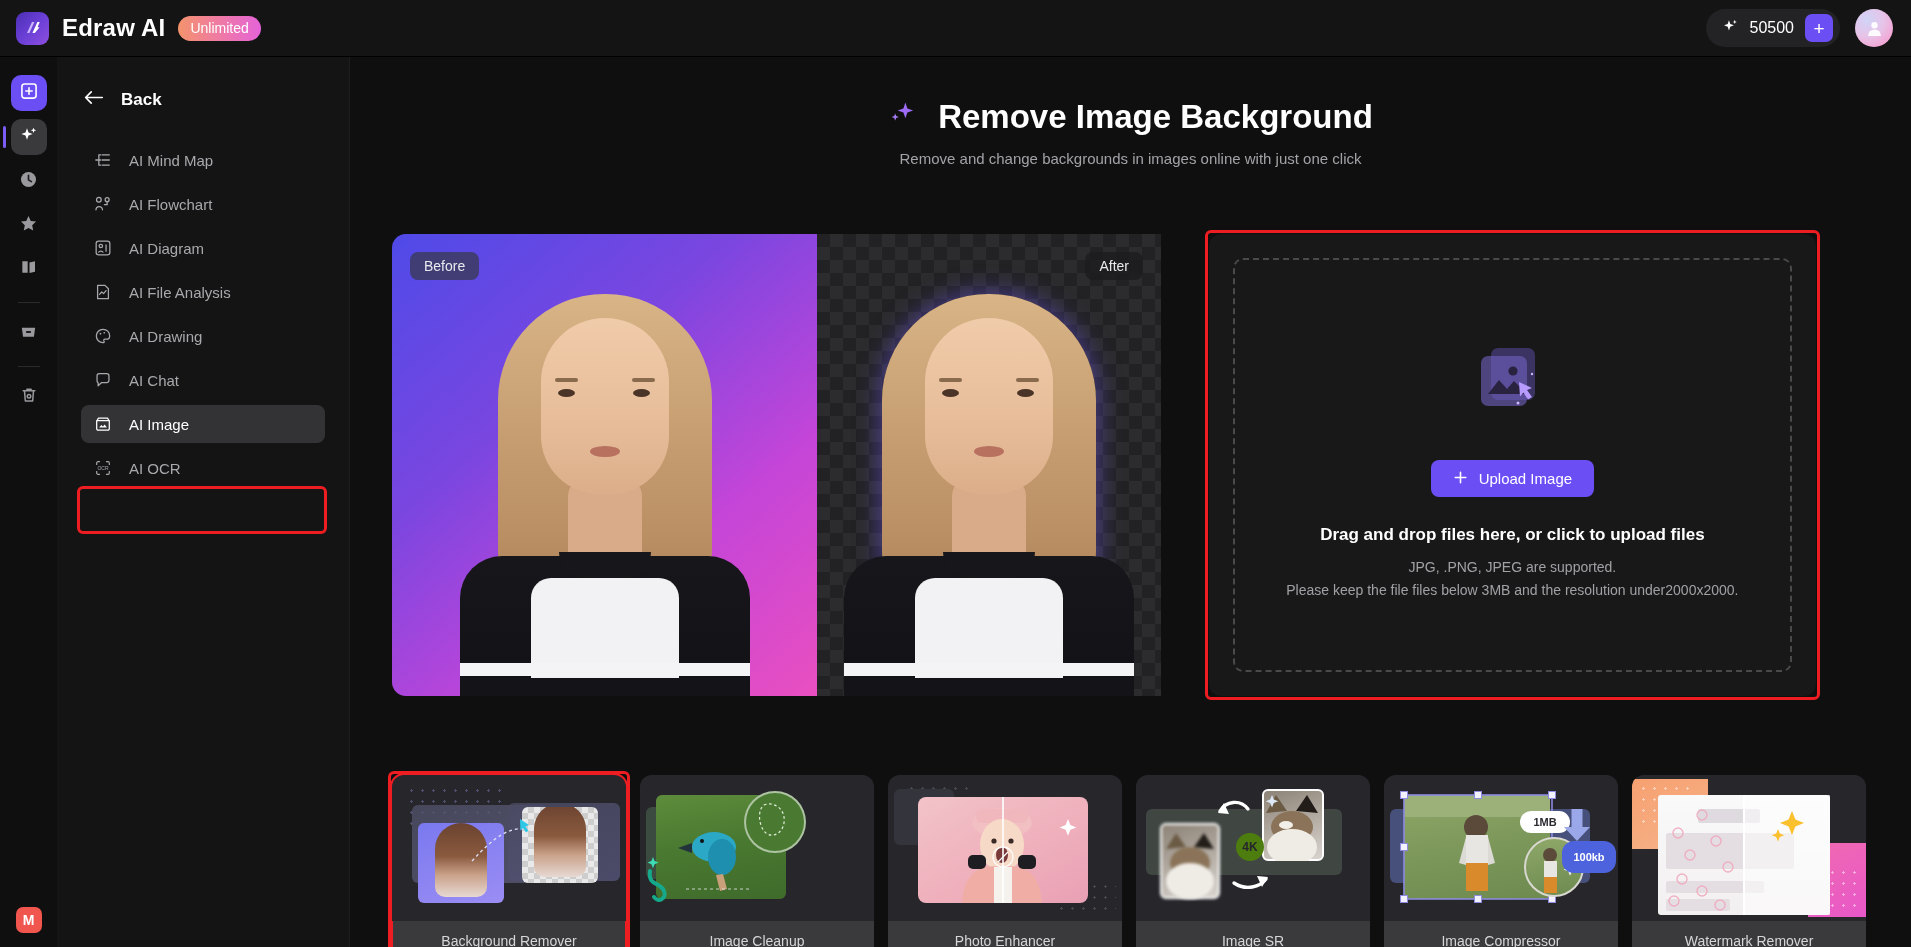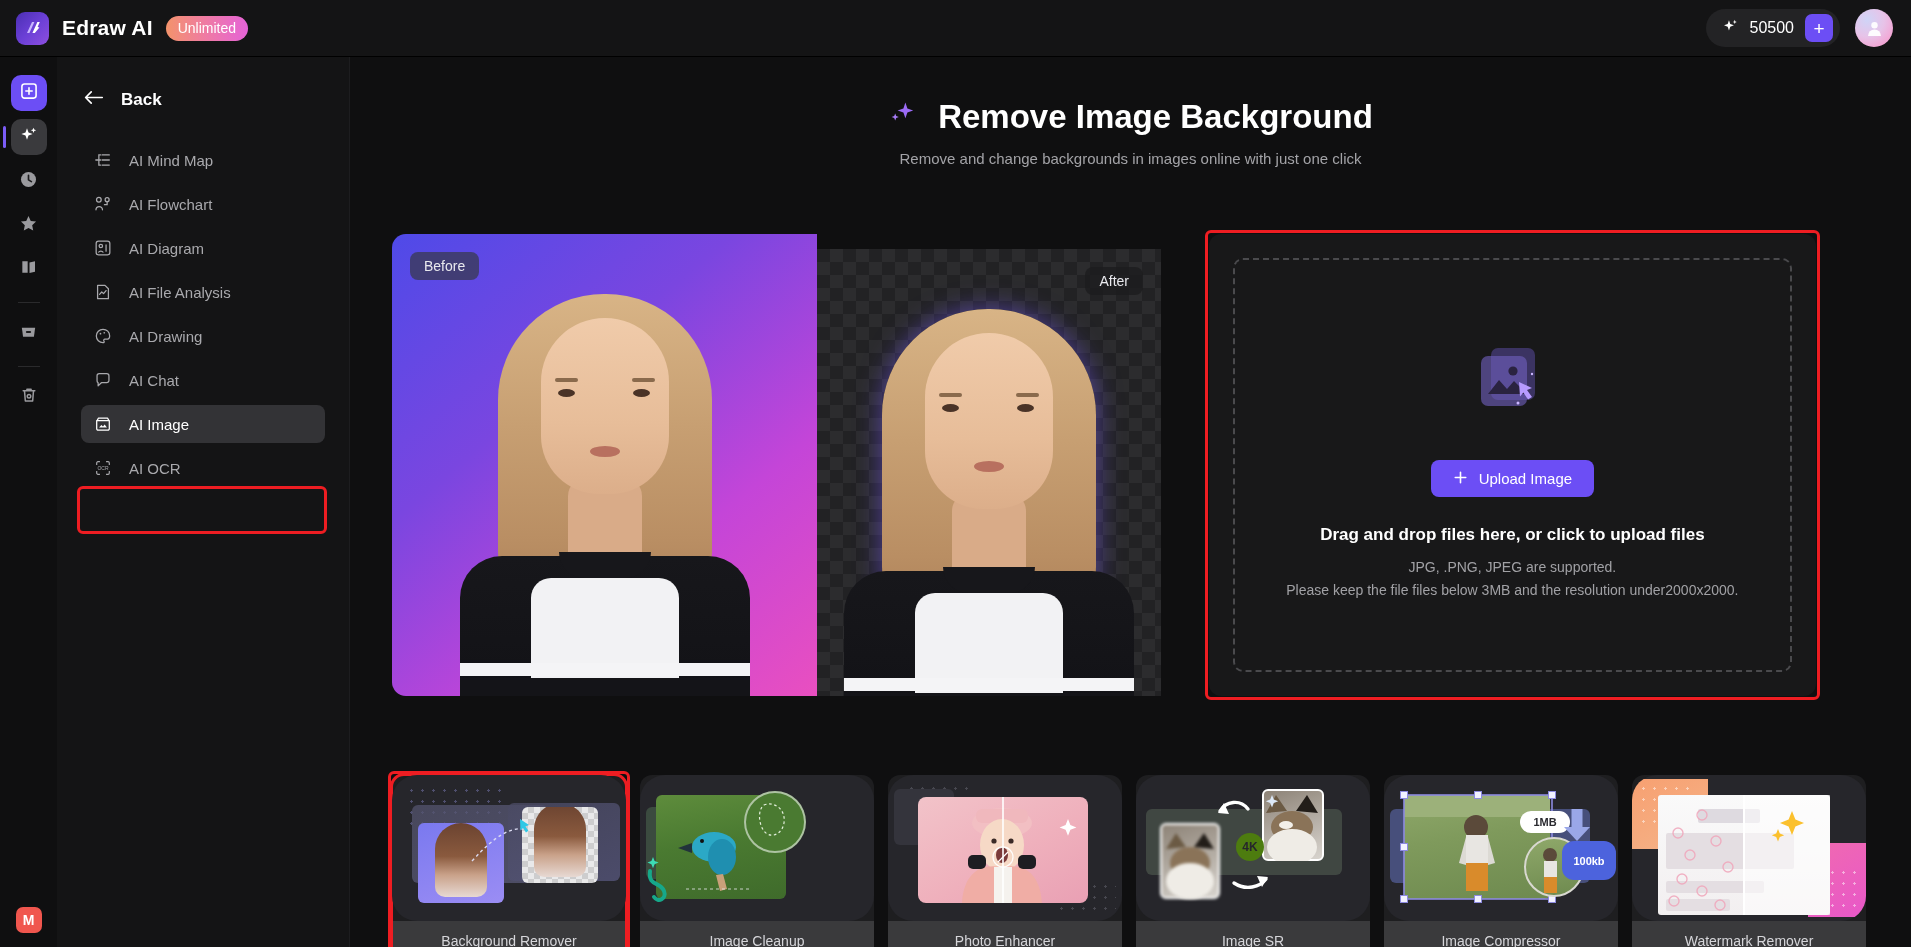--- a/index.html
+++ b/index.html
@@ -20,21 +20,21 @@
   }
   #brand { display: flex; align-items: center; margin-left: 16px; }
   #logo-tile {
     width: 33px; height: 33px; border-radius: 9px;
     background: linear-gradient(135deg,#4b2fb3 0%,#6b3fd6 50%,#8e4fe0 100%);
     display:flex; align-items:center; justify-content:center;
     position: relative; overflow: hidden;
   }
   #logo-tile svg { display:block; }
   #brand-name {
-    font-size: 21px; font-weight: bold; color: #fff; margin-left: 13px;
+    font-size: 24px; font-weight: bold; color: #fff; margin-left: 13px;
     letter-spacing: .2px;
   }
   #plan-badge {
     margin-left: 13px; padding: 4px 12px 5px; border-radius: 13px;
     background: linear-gradient(90deg,#f3936b 0%,#ef7ba3 48%,#e563d8 100%);
     color: #fff; font-size: 14px; font-weight: 500;
   }
   #topbar-right {
     margin-left: auto; display: flex; align-items: flex-start; gap: 15px;
     margin-right: 18px;
@@ -131,21 +131,20 @@
     background: linear-gradient(140deg,#4f4ae8 0%,#7a46e0 35%,#c445d8 68%,#e94fc0 100%);
   }
   #after-pane {
     width: 344px; height: 462px; position:relative; overflow:hidden;
     background-color:#222224;
     background-image:
       linear-gradient(45deg,#2c2c2e 25%,transparent 25%,transparent 75%,#2c2c2e 75%),
       linear-gradient(45deg,#2c2c2e 25%,transparent 25%,transparent 75%,#2c2c2e 75%);
     background-size: 26px 26px;
     background-position: 0 0, 13px 13px;
-    margin-top: 15px;
   }
   .pane-tag {
     position:absolute; top: 18px; z-index:4;
     padding: 6px 14px; border-radius: 8px; font-size: 14px; color:#e9e9ee;
   }
   #tag-before { left: 18px; background: rgba(58,58,85,.78); }
   #tag-after  { right: 18px; background: rgba(28,28,30,.78); }
 
   
   .portrait { position:absolute; bottom:0; left:50%; transform:translateX(-50%); width: 330px; height: 430px; }
@@ -217,21 +216,21 @@
   
   #strip {
     position:absolute; top: 718px; left: 42px; width: 1482px; height: 186px;
     display:flex; gap: 14px;
   }
   .card {
     width: 234px; height: 186px; border-radius: 12px; overflow:hidden;
     background:#1e1e20; cursor:pointer; position:relative;
     display:flex; flex-direction:column;
   }
-  .card-art { flex: 1; position:relative; overflow:hidden; background:#1b1b1d;border-radius:25px; }
+  .card-art { flex: 1; position:relative; overflow:hidden; background:#1b1b1d; }
   .card-label {
     height: 40px; background:#3a3a3c; color:#d6d6da; font-size: 14px;
     display:flex; align-items:center; justify-content:center;
   }
   .card.selected { outline: 3px solid #ee1d22; outline-offset:-1px; }
 
   .mini { position:absolute; border-radius:6px; overflow:hidden; }
   .mini.portrait-a { background: linear-gradient(160deg,#7a79ef,#9b8df4); }
   .mini.checker {
     background-color:#e9e9ea;
@@ -672,21 +671,21 @@
           <path d="M4 20 l13 14 l13 -14 z" fill="#9aa7e8"></path>
         </svg>
         <div class="mini" style="left:140px; top:62px; width:60px; height:60px; border-radius:50%; border:2px solid #d8d8d0; background:linear-gradient(170deg,#8fa86a,#6e8a4f); overflow:hidden;">
           <svg width="60" height="60">
             <ellipse cx="24" cy="16" rx="7" ry="7" fill="#5b4a3a"></ellipse>
             <rect x="18" y="22" width="13" height="17" fill="#e8e6e2"></rect>
             <rect x="18" y="38" width="13" height="16" fill="#d98b2b"></rect>
             <path d="M44 24 l1.8 4.6 l4.6 1.8 l-4.6 1.8 l-1.8 4.6 l-1.8 -4.6 l-4.6 -1.8 l4.6 -1.8 z" fill="#fff"></path>
           </svg>
         </div>
-        <div class="badge-pill" style="left:178px; top:66px; width:54px; height:39px; background:#4c63dd; color:#fff; font-size:11px;">100kb</div>
+        <div class="badge-pill" style="left:178px; top:66px; width:54px; height:32px; background:#4c63dd; color:#fff; font-size:11px;">100kb</div>
       </div>
       <div class="card-label">Image Compressor</div>
     </div>
 
     <div class="card">
       <div class="card-art" style="background:#26262b;">
         <div class="mini" style="left:0px; top:4px; width:76px; height:70px; border-radius:0 0 16px 0; background:linear-gradient(150deg,#f7a071,#f5b489);"></div>
         <div class="dotgrid" style="left:6px; top:8px; width:58px; height:48px; background-image:radial-gradient(#ffffff 1.1px, transparent 1.2px); opacity:.5;"></div>
         <div class="mini" style="right:0px; bottom:4px; width:58px; height:74px; border-radius:16px 0 0 0; background:linear-gradient(150deg,#f06ab0,#e857c9);"></div>
         <div class="dotgrid" style="right:4px; bottom:8px; width:46px; height:46px; background-image:radial-gradient(#ffffff 1.1px, transparent 1.2px); opacity:.5;"></div>

